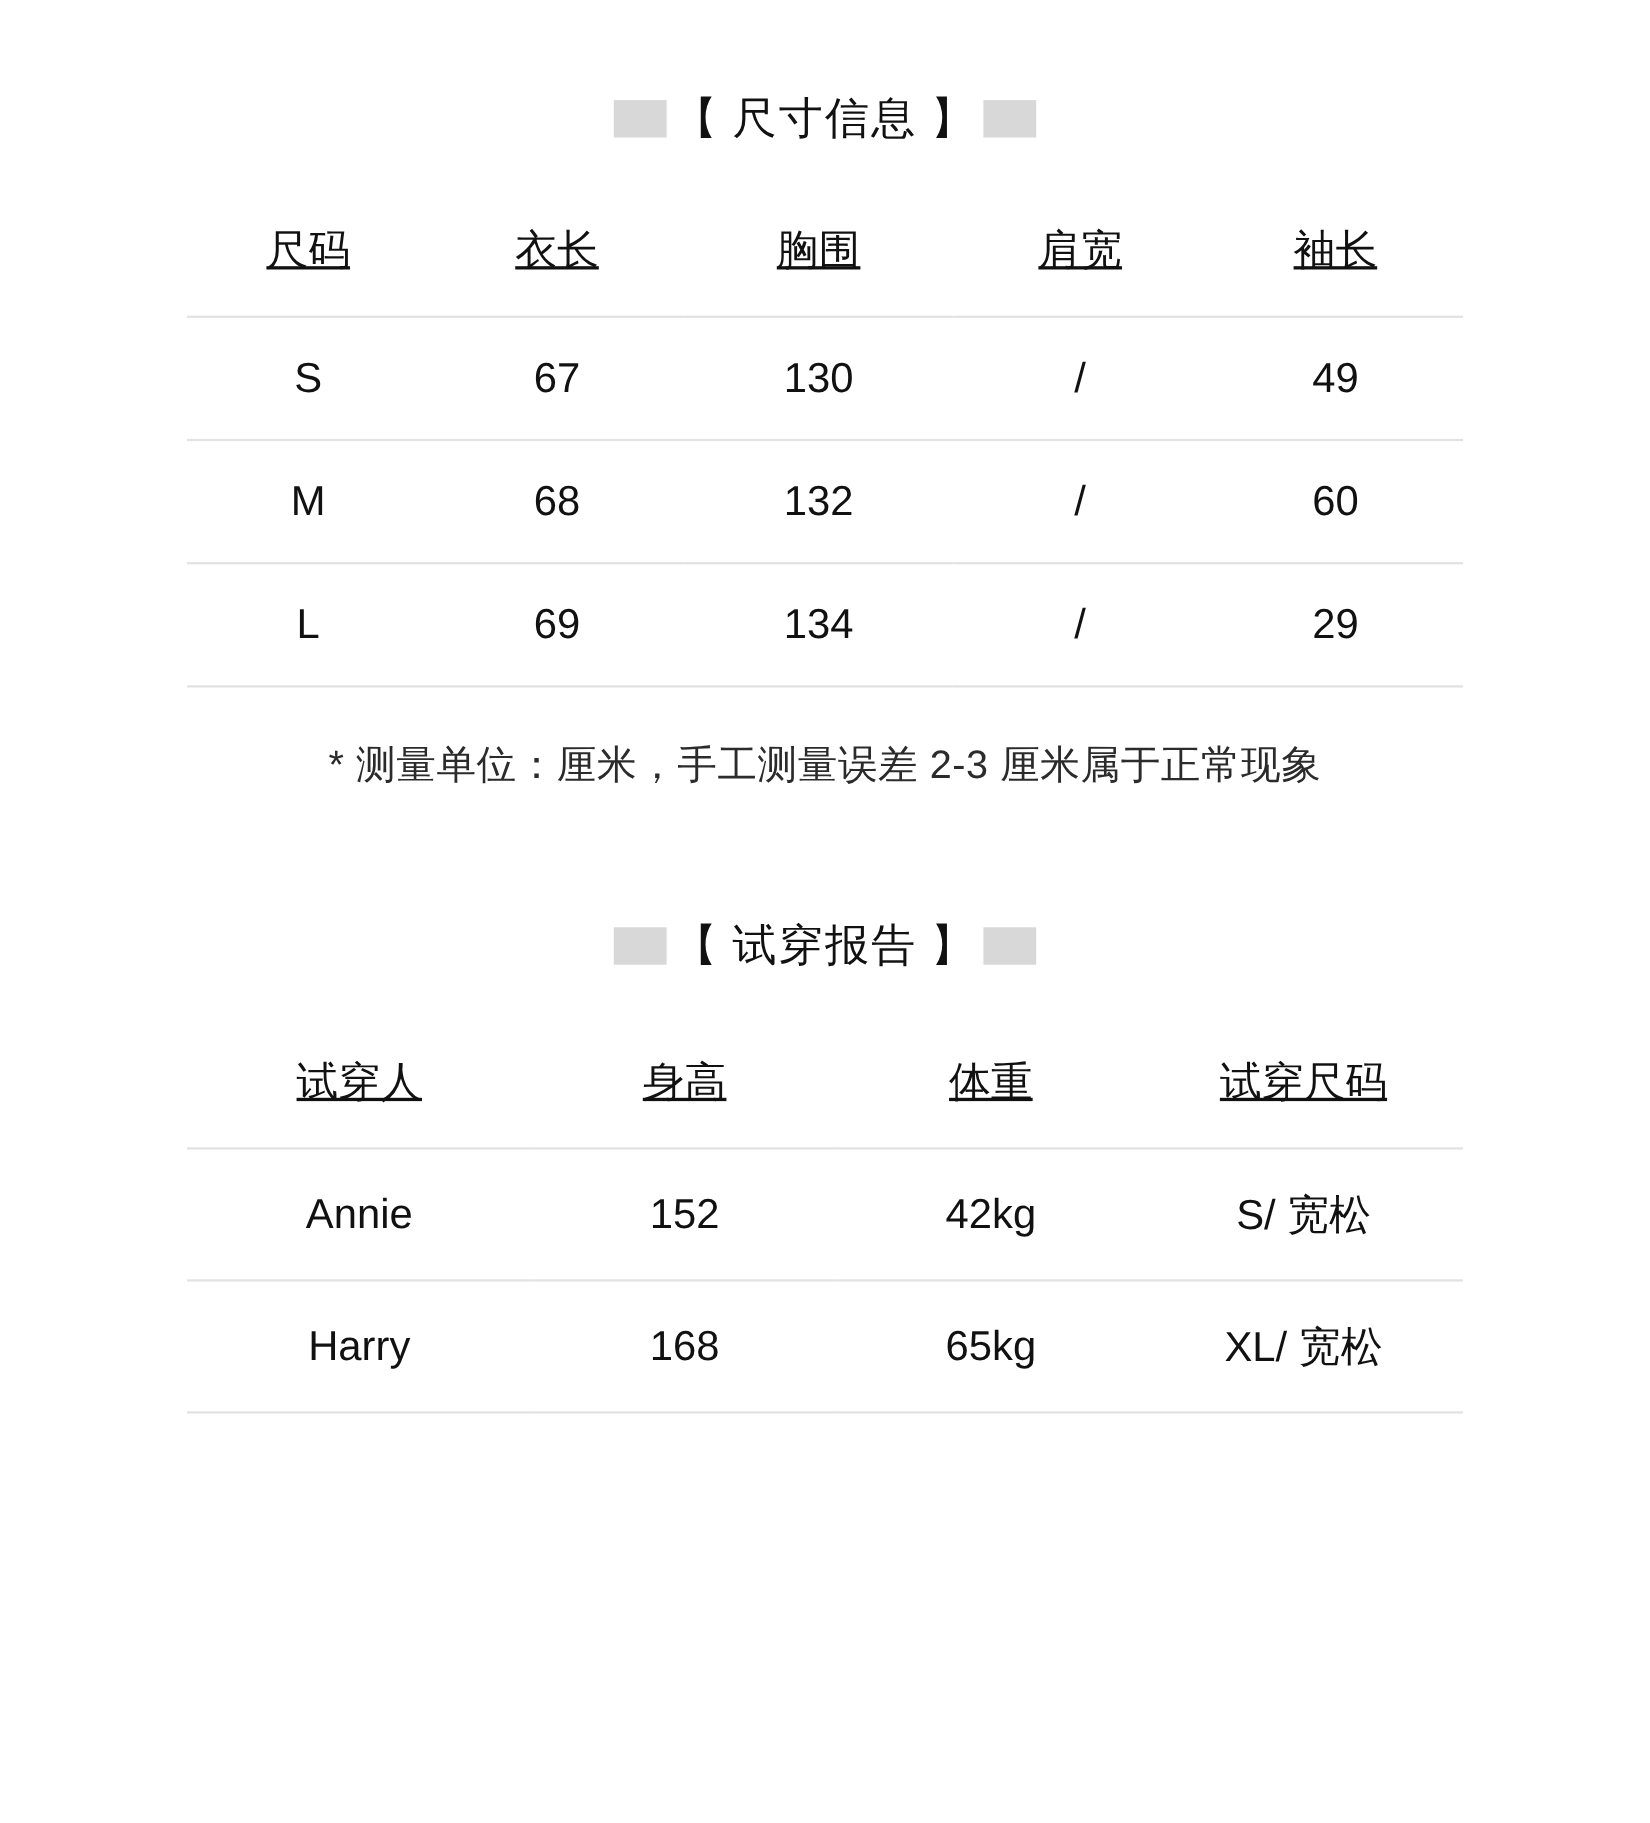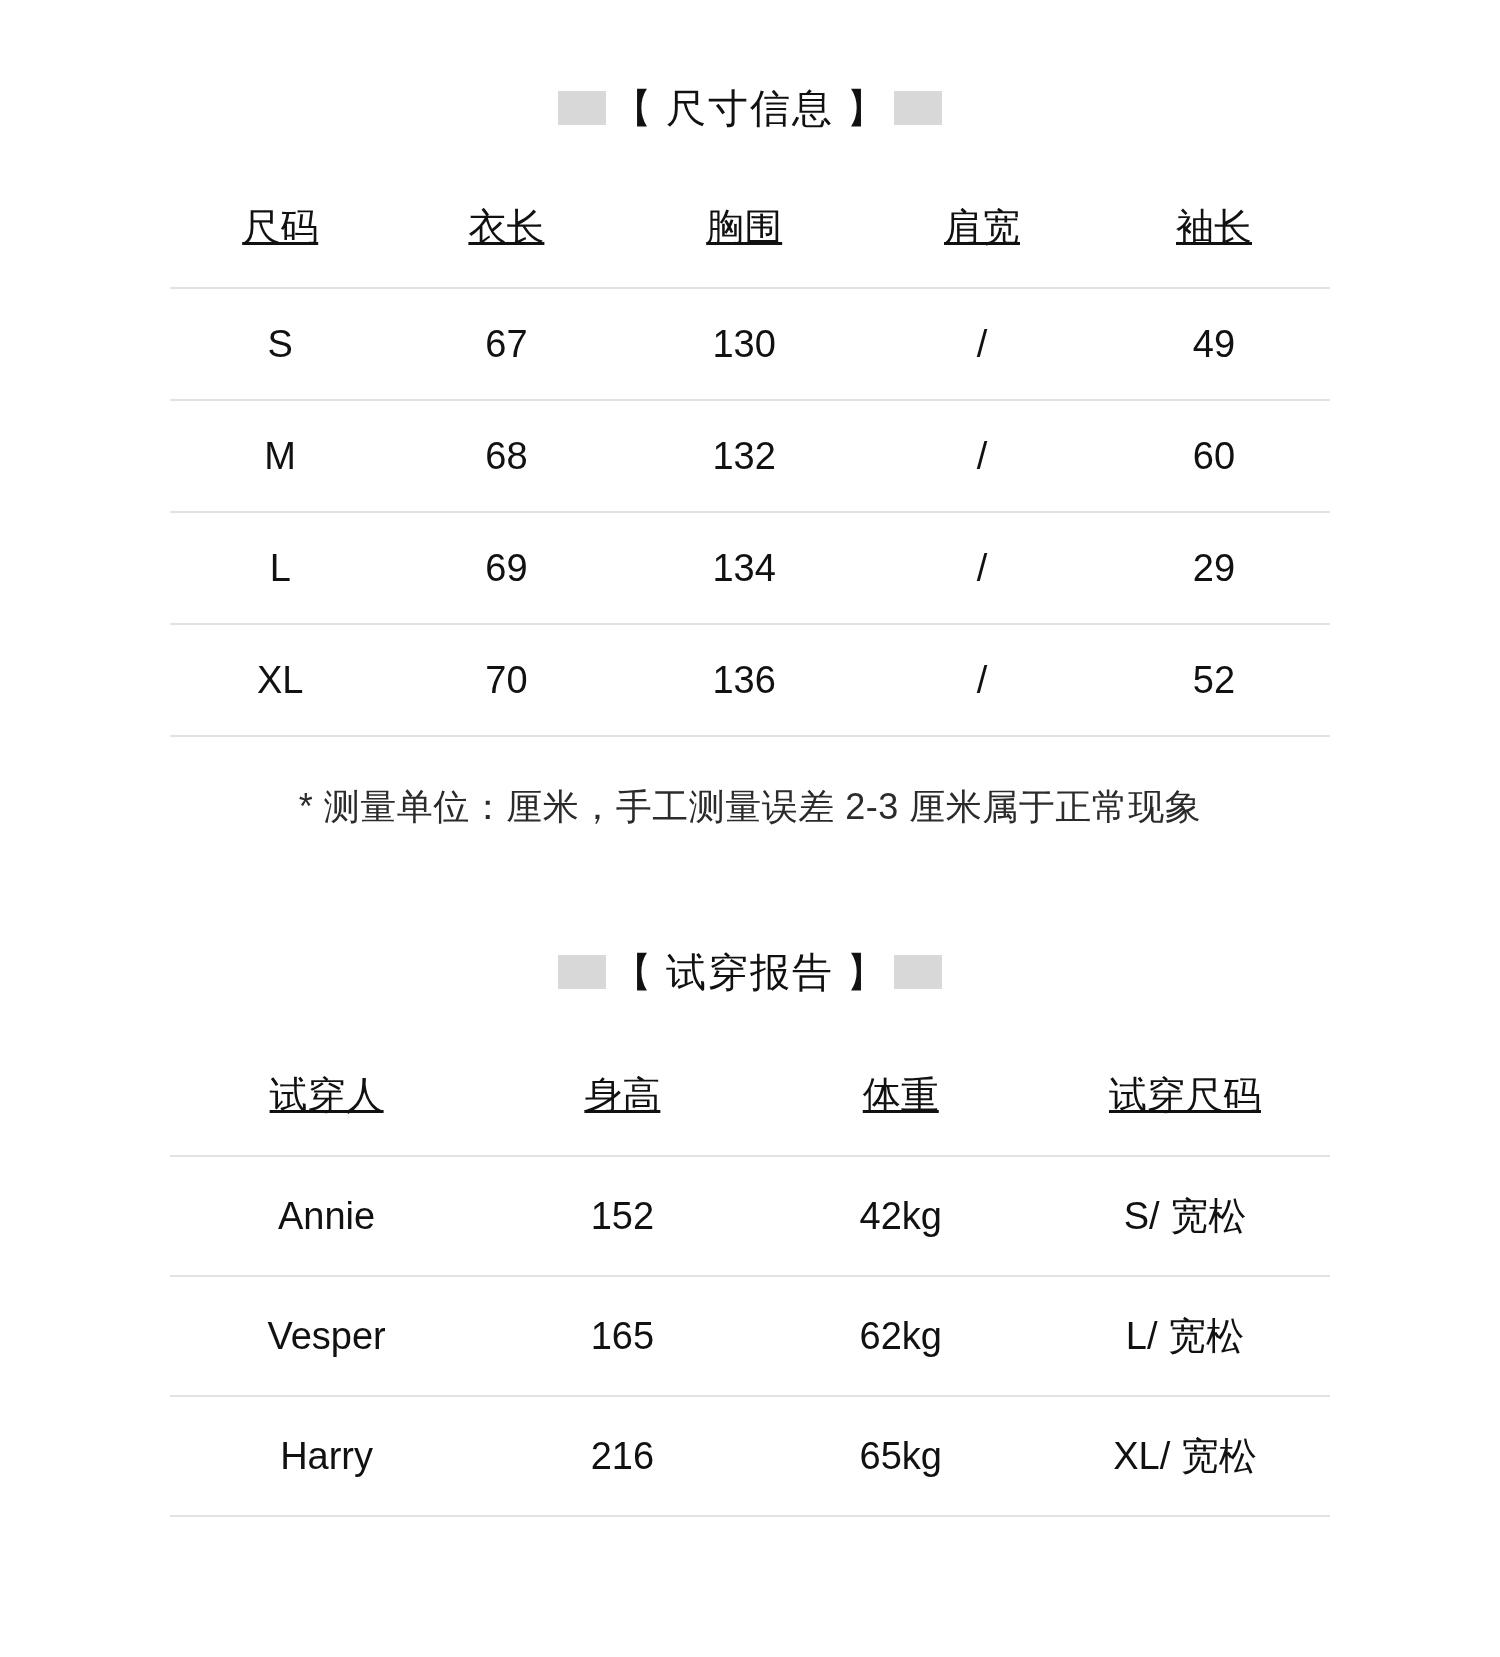--- a/index.html
+++ b/index.html
@@ -154,27 +154,20 @@
           <td>/</td>
           <td>60</td>
         </tr>
         <tr>
           <td>L</td>
           <td>69</td>
           <td>134</td>
           <td>/</td>
           <td>29</td>
         </tr>
-        <tr>
-          <td>XL</td>
-          <td>70</td>
-          <td>136</td>
-          <td>/</td>
-          <td>52</td>
-        </tr>
       </tbody>
     </table>
 
     <div class="note">* 测量单位：厘米，手工测量误差 2-3 厘米属于正常现象</div>
   </div>
 
   <div class="spacer-between"></div>
 
   <div class="section-title">
     <span class="title-bar left"></span>
@@ -203,28 +196,22 @@
         </tr>
       </thead>
       <tbody>
         <tr>
           <td>Annie</td>
           <td>152</td>
           <td>42kg</td>
           <td>S/ 宽松</td>
         </tr>
         <tr>
-          <td>Vesper</td>
-          <td>165</td>
-          <td>62kg</td>
-          <td>L/ 宽松</td>
-        </tr>
-        <tr>
           <td>Harry</td>
-          <td>216</td>
+          <td>168</td>
           <td>65kg</td>
           <td>XL/ 宽松</td>
         </tr>
       </tbody>
     </table>
   </div>
 
   <div class="spacer-bottom"></div>
 </div>
 

